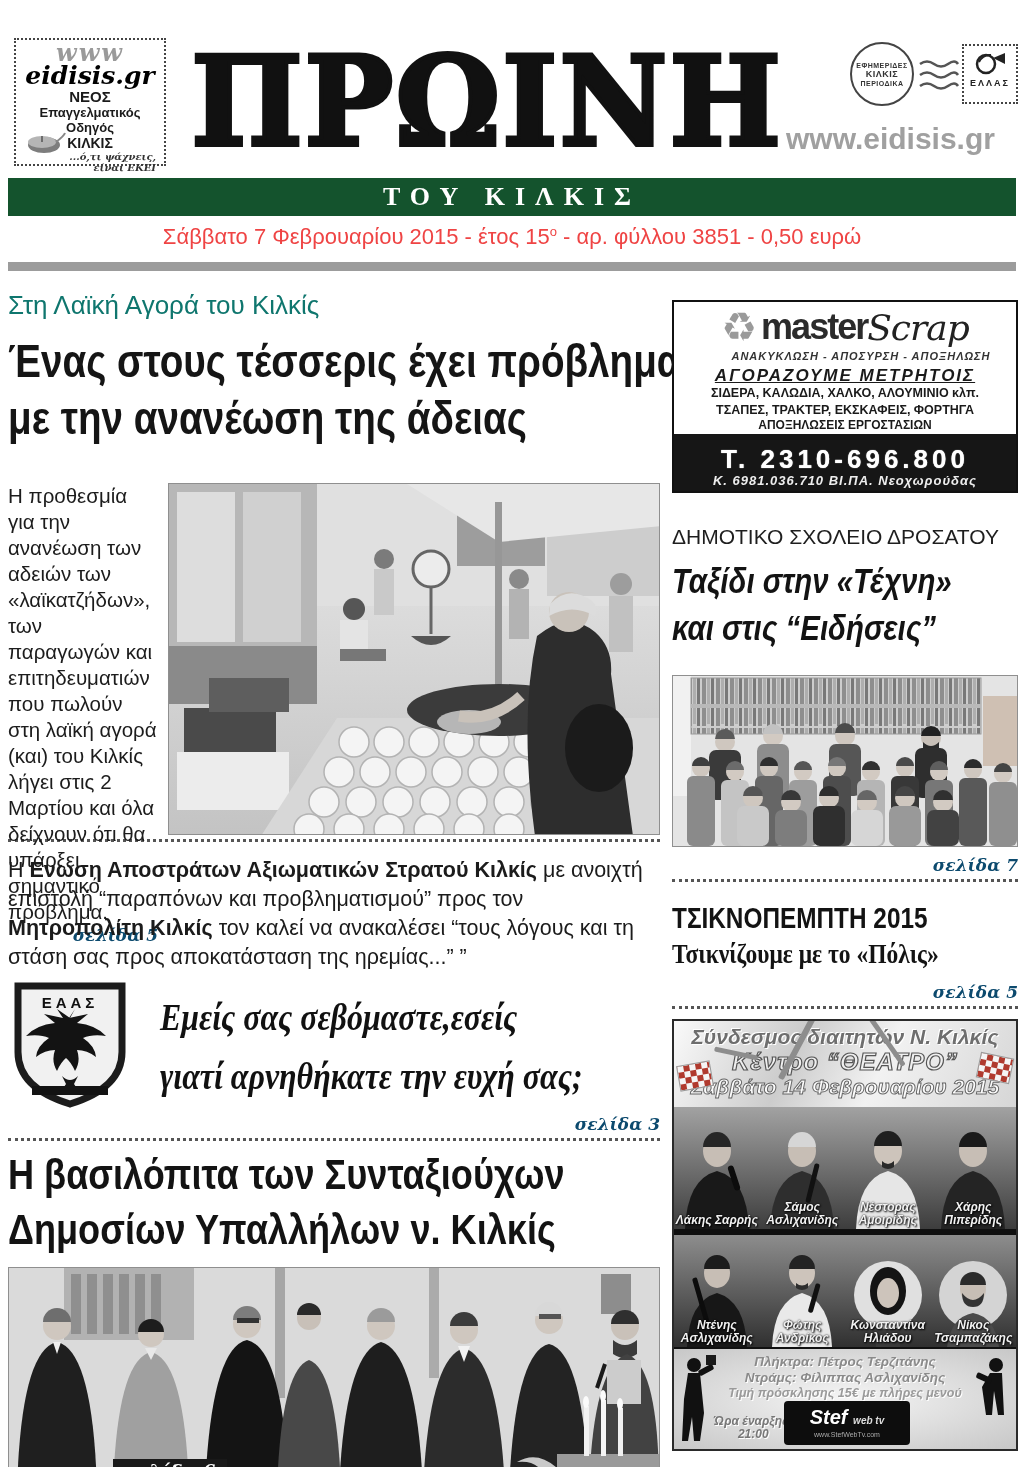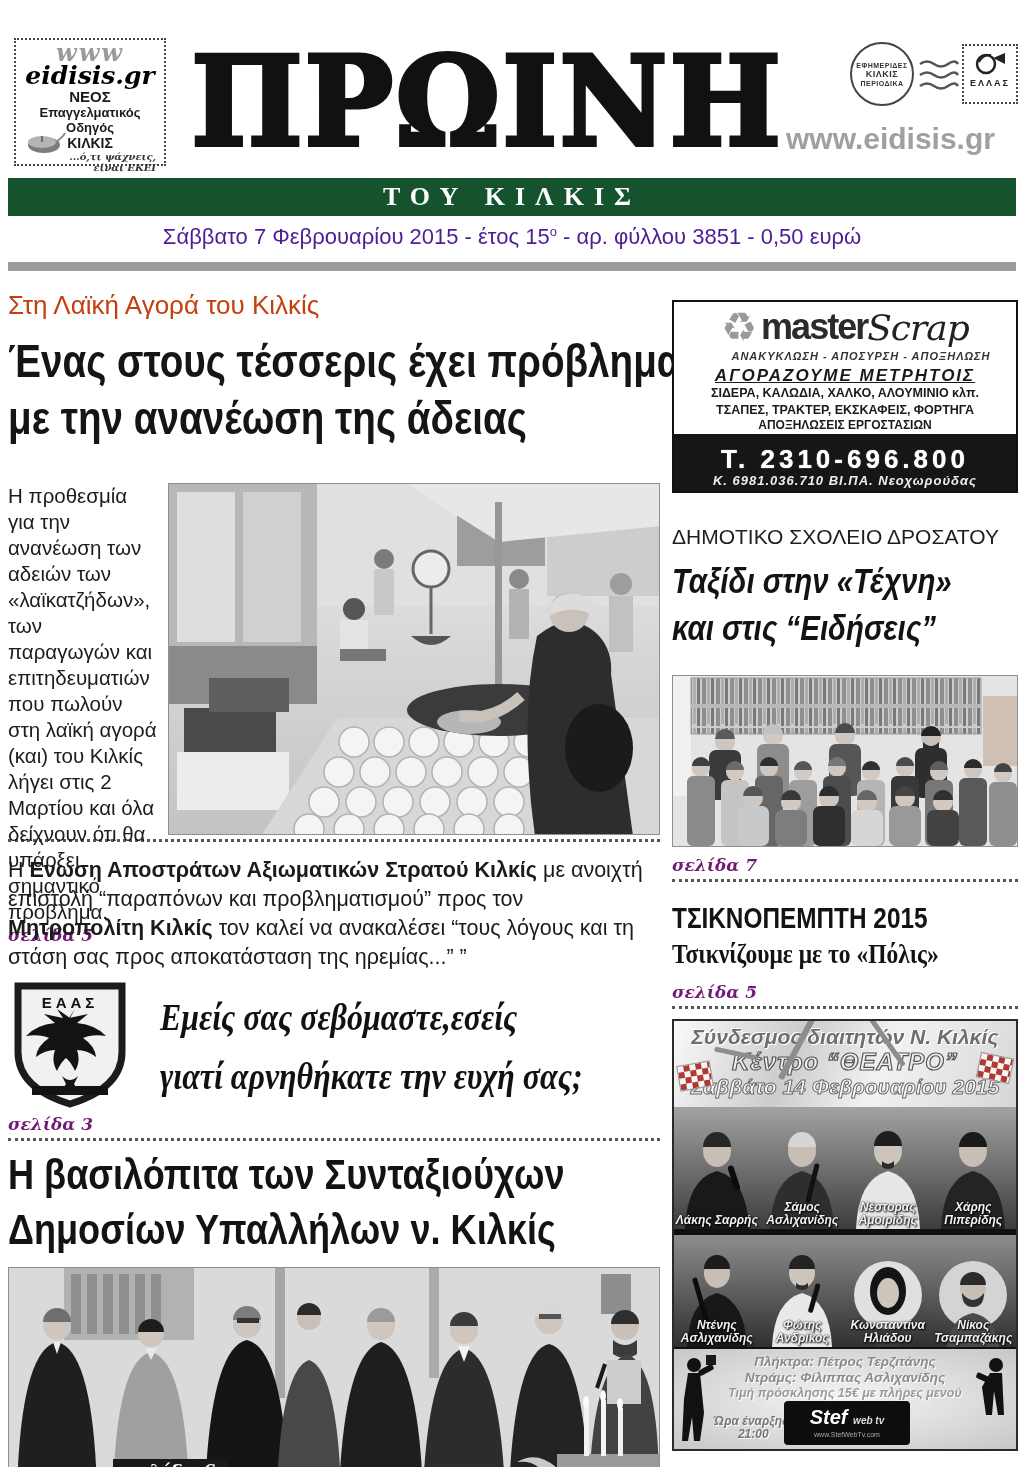--- a/index.html
+++ b/index.html
@@ -28,31 +28,31 @@
   .stamp-circle .mid{font-size:9px;}
   .postmark-waves{position:absolute;left:918px;top:56px;}
   .stamp-hellas{position:absolute;left:962px;top:44px;width:56px;height:60px;border:2px dotted #444;
     box-sizing:border-box;display:flex;flex-direction:column;align-items:center;justify-content:flex-start;
     padding-top:4px;background:#fff;}
   .stamp-hellas .lbl{font:bold 9px "Liberation Sans",sans-serif;letter-spacing:2px;color:#222;margin-top:2px;}
   .subtitle-bar{position:absolute;left:8px;right:8px;top:178px;height:38px;background:#14532d;
     display:flex;align-items:center;justify-content:center;}
   .subtitle-bar span{font:bold 26px "Liberation Serif",serif;color:#fff;letter-spacing:10px;}
   .dateline{position:absolute;left:0;top:224px;width:100%;text-align:center;
-    font:22px "Liberation Sans",sans-serif;color:#4c1d95;}
+    font:22px "Liberation Sans",sans-serif;color:#ef4444;}
   .dateline sup{font-size:13px;}
   .gray-rule{position:absolute;left:8px;right:8px;top:262px;height:9px;background:#9c9c9c;}
   
   .cond{display:inline-block;transform:scaleX(.84);transform-origin:0 50%;white-space:nowrap;}
-  .pref{font:italic bold 17px "DejaVu Serif",serif;color:#701a75;}
+  .pref{font:italic bold 17px "DejaVu Serif",serif;color:#0c4a6e;text-align:right;}
   .dotrule{border-bottom:3px dotted #555;height:4px;}
   .photo{border:1px solid #8f8f8f;box-sizing:border-box;background:#ddd;position:relative;overflow:hidden;}
   
   .leftcol{position:absolute;left:8px;top:290px;width:652px;}
-  .kicker1{font:26px "Liberation Sans",sans-serif;color:#c2410c;}
+  .kicker1{font:26px "Liberation Sans",sans-serif;color:#0f766e;}
   .h1{font:bold 46px "Liberation Sans",sans-serif;color:#151515;line-height:57px;margin-top:12px;}
   .storyrow{display:flex;gap:10px;margin-top:36px;}
   .intro{width:150px;display:flex;flex-direction:column;justify-content:space-between;height:352px;flex:none;}
   .intro-text{font:20.5px "Liberation Sans",sans-serif;line-height:26px;color:#1c1c1c;}
   .para{margin-top:14px;font:21.5px "Liberation Sans",sans-serif;line-height:29px;color:#1b1b1b;}
   .para b{font-weight:bold;text-align:right;}
   .quoterow{display:flex;margin-top:8px;align-items:center;}
   .quote{margin-left:28px;font:italic bold 38px "Liberation Serif",serif;line-height:59px;color:#111;}
   .h3{font:bold 43px "Liberation Sans",sans-serif;line-height:55px;color:#131313;margin-top:6px;}
   .photo-label{position:absolute;left:104px;bottom:6px;background:#191919;padding:2px 12px;

